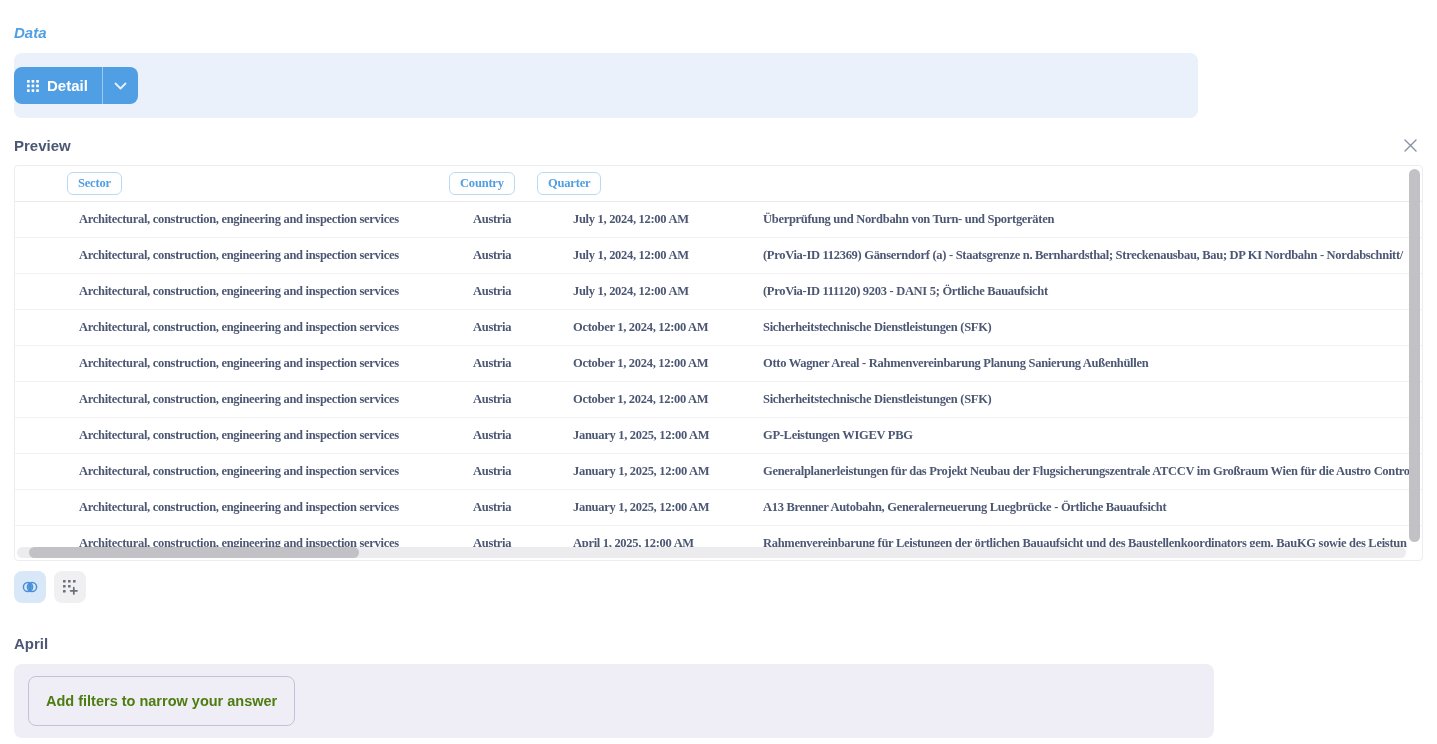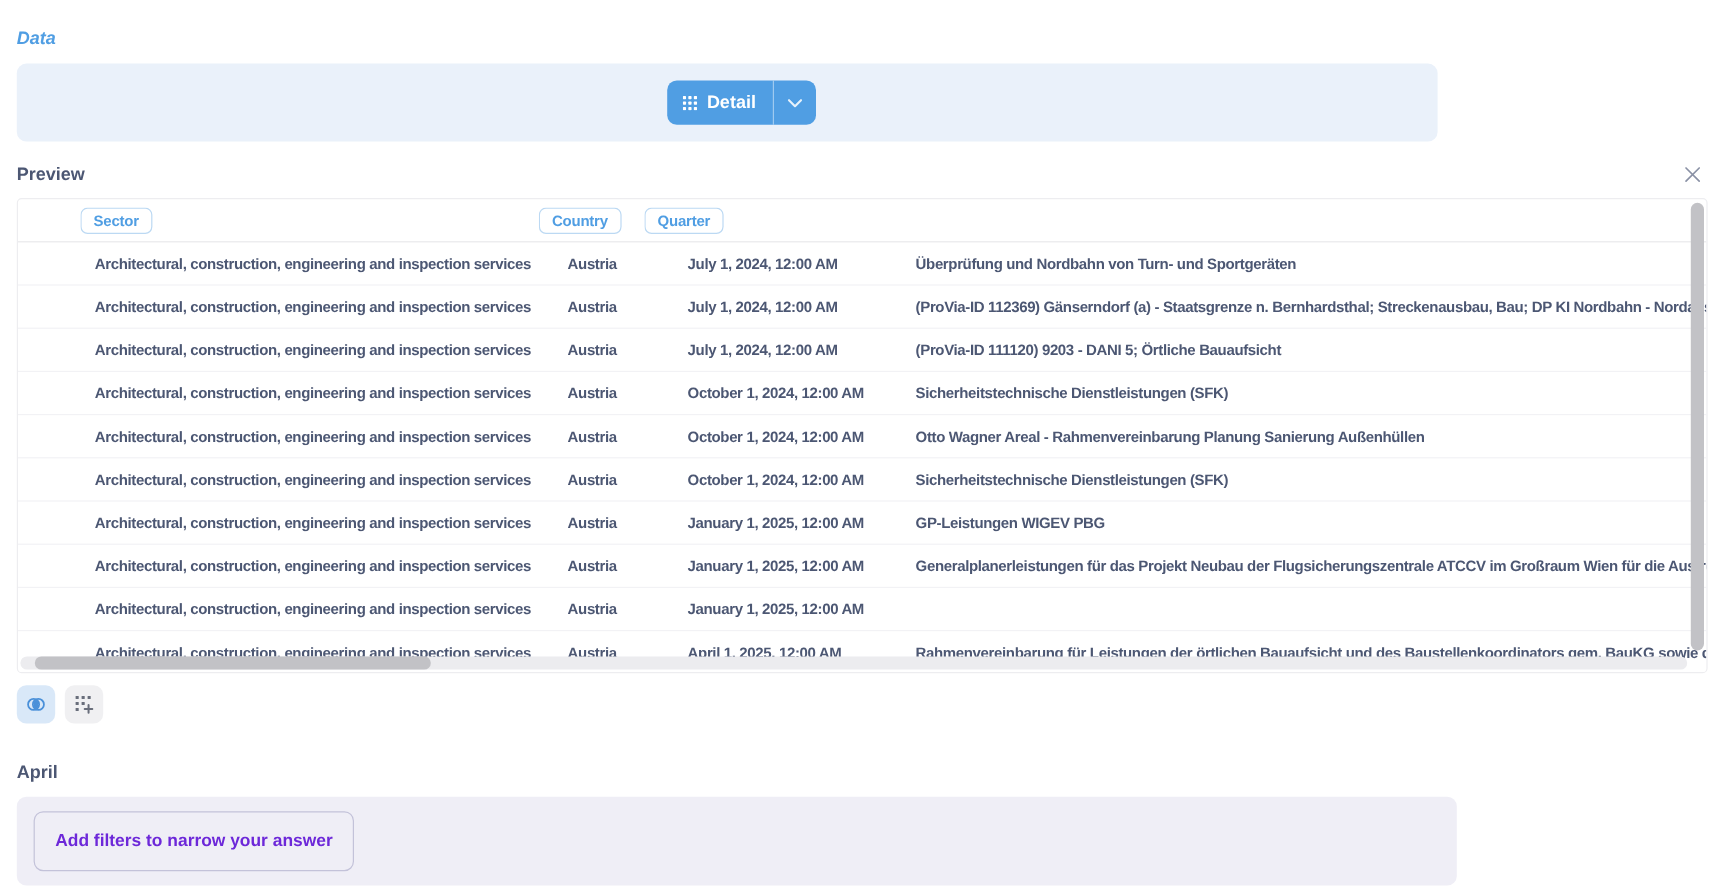--- a/index.html
+++ b/index.html
@@ -8,21 +8,21 @@
   .page { padding:24px 14px 20px 14px; width:1437px; }
 
   .section-label { font-size:15px; font-weight:700; }
   .section-label.blue { color:#509EE3;font-style:italic; }
   .section-label.dark { color:#4C5773; }
 
   
   .data-box {
     margin-top:12px; width:1184px; height:65px;
     background:#EAF1FA; border-radius:8px;
-    display:flex; align-items:center; padding-left:24px;justify-content:center;
+    display:flex; align-items:center; padding-left:0;
   }
   .split-btn {
     display:flex; align-items:stretch; height:37px;
     background:#509EE3; border-radius:8px; overflow:hidden;
     cursor:pointer;
   }
   .split-main {
     display:flex; align-items:center; gap:8px;
     padding:0 14px 0 13px; color:#fff; font-size:15px; font-weight:700;
   }
@@ -44,21 +44,21 @@
   }
   .thead, .trow {
     display:grid;
     grid-template-columns:52px 382px 88px 178px 1fr;
     align-items:center; height:36px;
   }
   .thead { border-bottom:1px solid #E9E9EC; }
   .trow  { border-bottom:1px solid #F2F2F5;gap:12px; }
   .cell {
     white-space:nowrap; overflow:hidden;
-    font-size:12.5px; font-weight:700; letter-spacing:-0.3px; color:#4C5773;
+    font-size:12.5px; font-weight:700; letter-spacing:-0.3px; color:#4C5773;font-family:Liberation Serif, serif;
   }
   .cell.indent { overflow:visible; }
   .pill {
     display:inline-block; background:#fff;
     border:1px solid #BCD9F3; border-radius:6px;
     padding:3px 10px; font-size:12.5px; font-weight:700;
     letter-spacing:-0.2px; color:#509EE3; cursor:pointer;
   }
 
   
@@ -88,21 +88,21 @@
   
   .filter-label { margin-top:32px; }
   .filter-box {
     margin-top:12px; width:1200px; height:74px;
     background:#EFEEF6; border-radius:8px;
     display:flex; align-items:center; padding-left:14px;
   }
   .add-filter-btn {
     background:transparent; border:1.5px solid #C3C2D9; border-radius:8px;
     padding:16px 17px; font-family:"Liberation Sans",sans-serif;
-    font-size:14.5px; font-weight:700; color:#6d28d9; cursor:pointer;
+    font-size:14.5px; font-weight:700; color:#4d7c0f; cursor:pointer;
   }
 </style>
 </head>
 <body>
 
 <div class="page">
 
   <div class="section-label blue">Data</div>
   <div class="data-box">
     <div class="split-btn">
@@ -208,20 +208,21 @@
           <div class="cell">Architectural, construction, engineering and inspection services</div>
           <div class="cell">Austria</div>
           <div class="cell">January 1, 2025, 12:00 AM</div>
           <div class="cell">Generalplanerleistungen für das Projekt Neubau der Flugsicherungszentrale ATCCV im Großraum Wien für die Austro Contro</div>
         </div>
         <div class="trow">
           <div class="cell indent"></div>
           <div class="cell">Architectural, construction, engineering and inspection services</div>
           <div class="cell">Austria</div>
           <div class="cell">January 1, 2025, 12:00 AM</div>
+          <div class="cell">A13 Brenner Autobahn, Generalerneuerung Luegbrücke - Örtliche Bauaufsicht</div>
         </div>
         <div class="trow">
           <div class="cell indent"></div>
           <div class="cell">Architectural, construction, engineering and inspection services</div>
           <div class="cell">Austria</div>
           <div class="cell">April 1, 2025, 12:00 AM</div>
           <div class="cell">Rahmenvereinbarung für Leistungen der örtlichen Bauaufsicht und des Baustellenkoordinators gem. BauKG sowie des Leistun</div>
         </div>
       </div>
 

